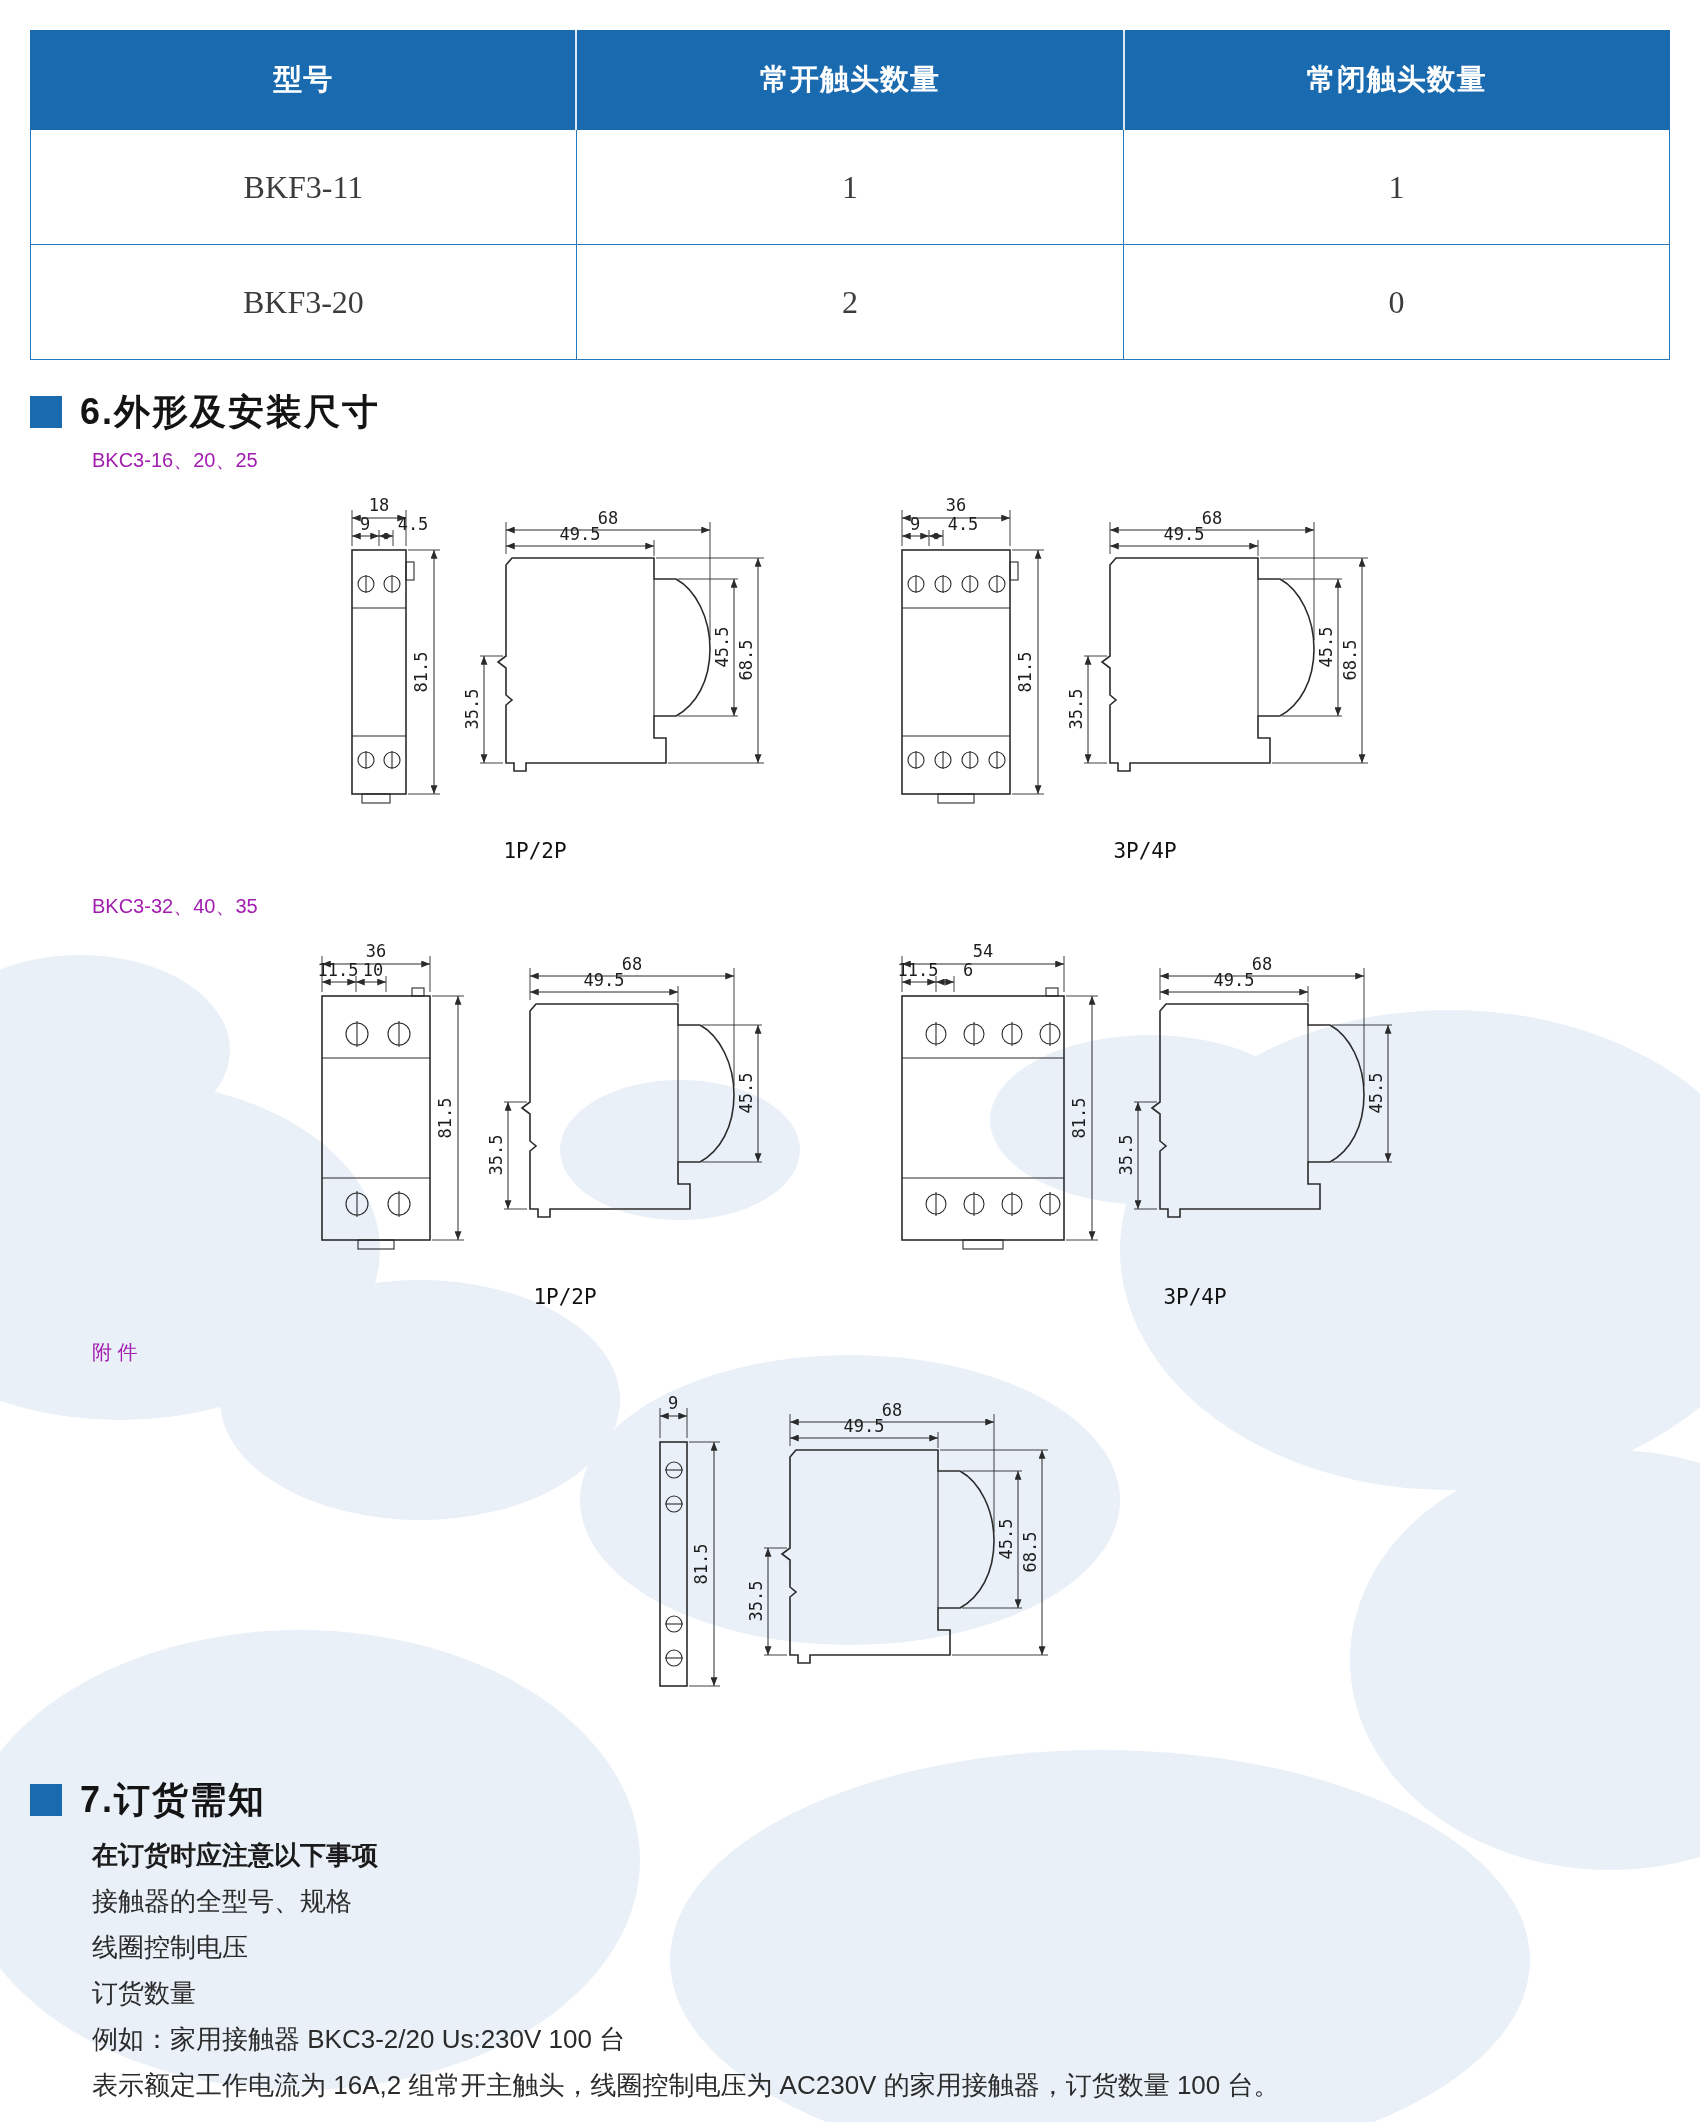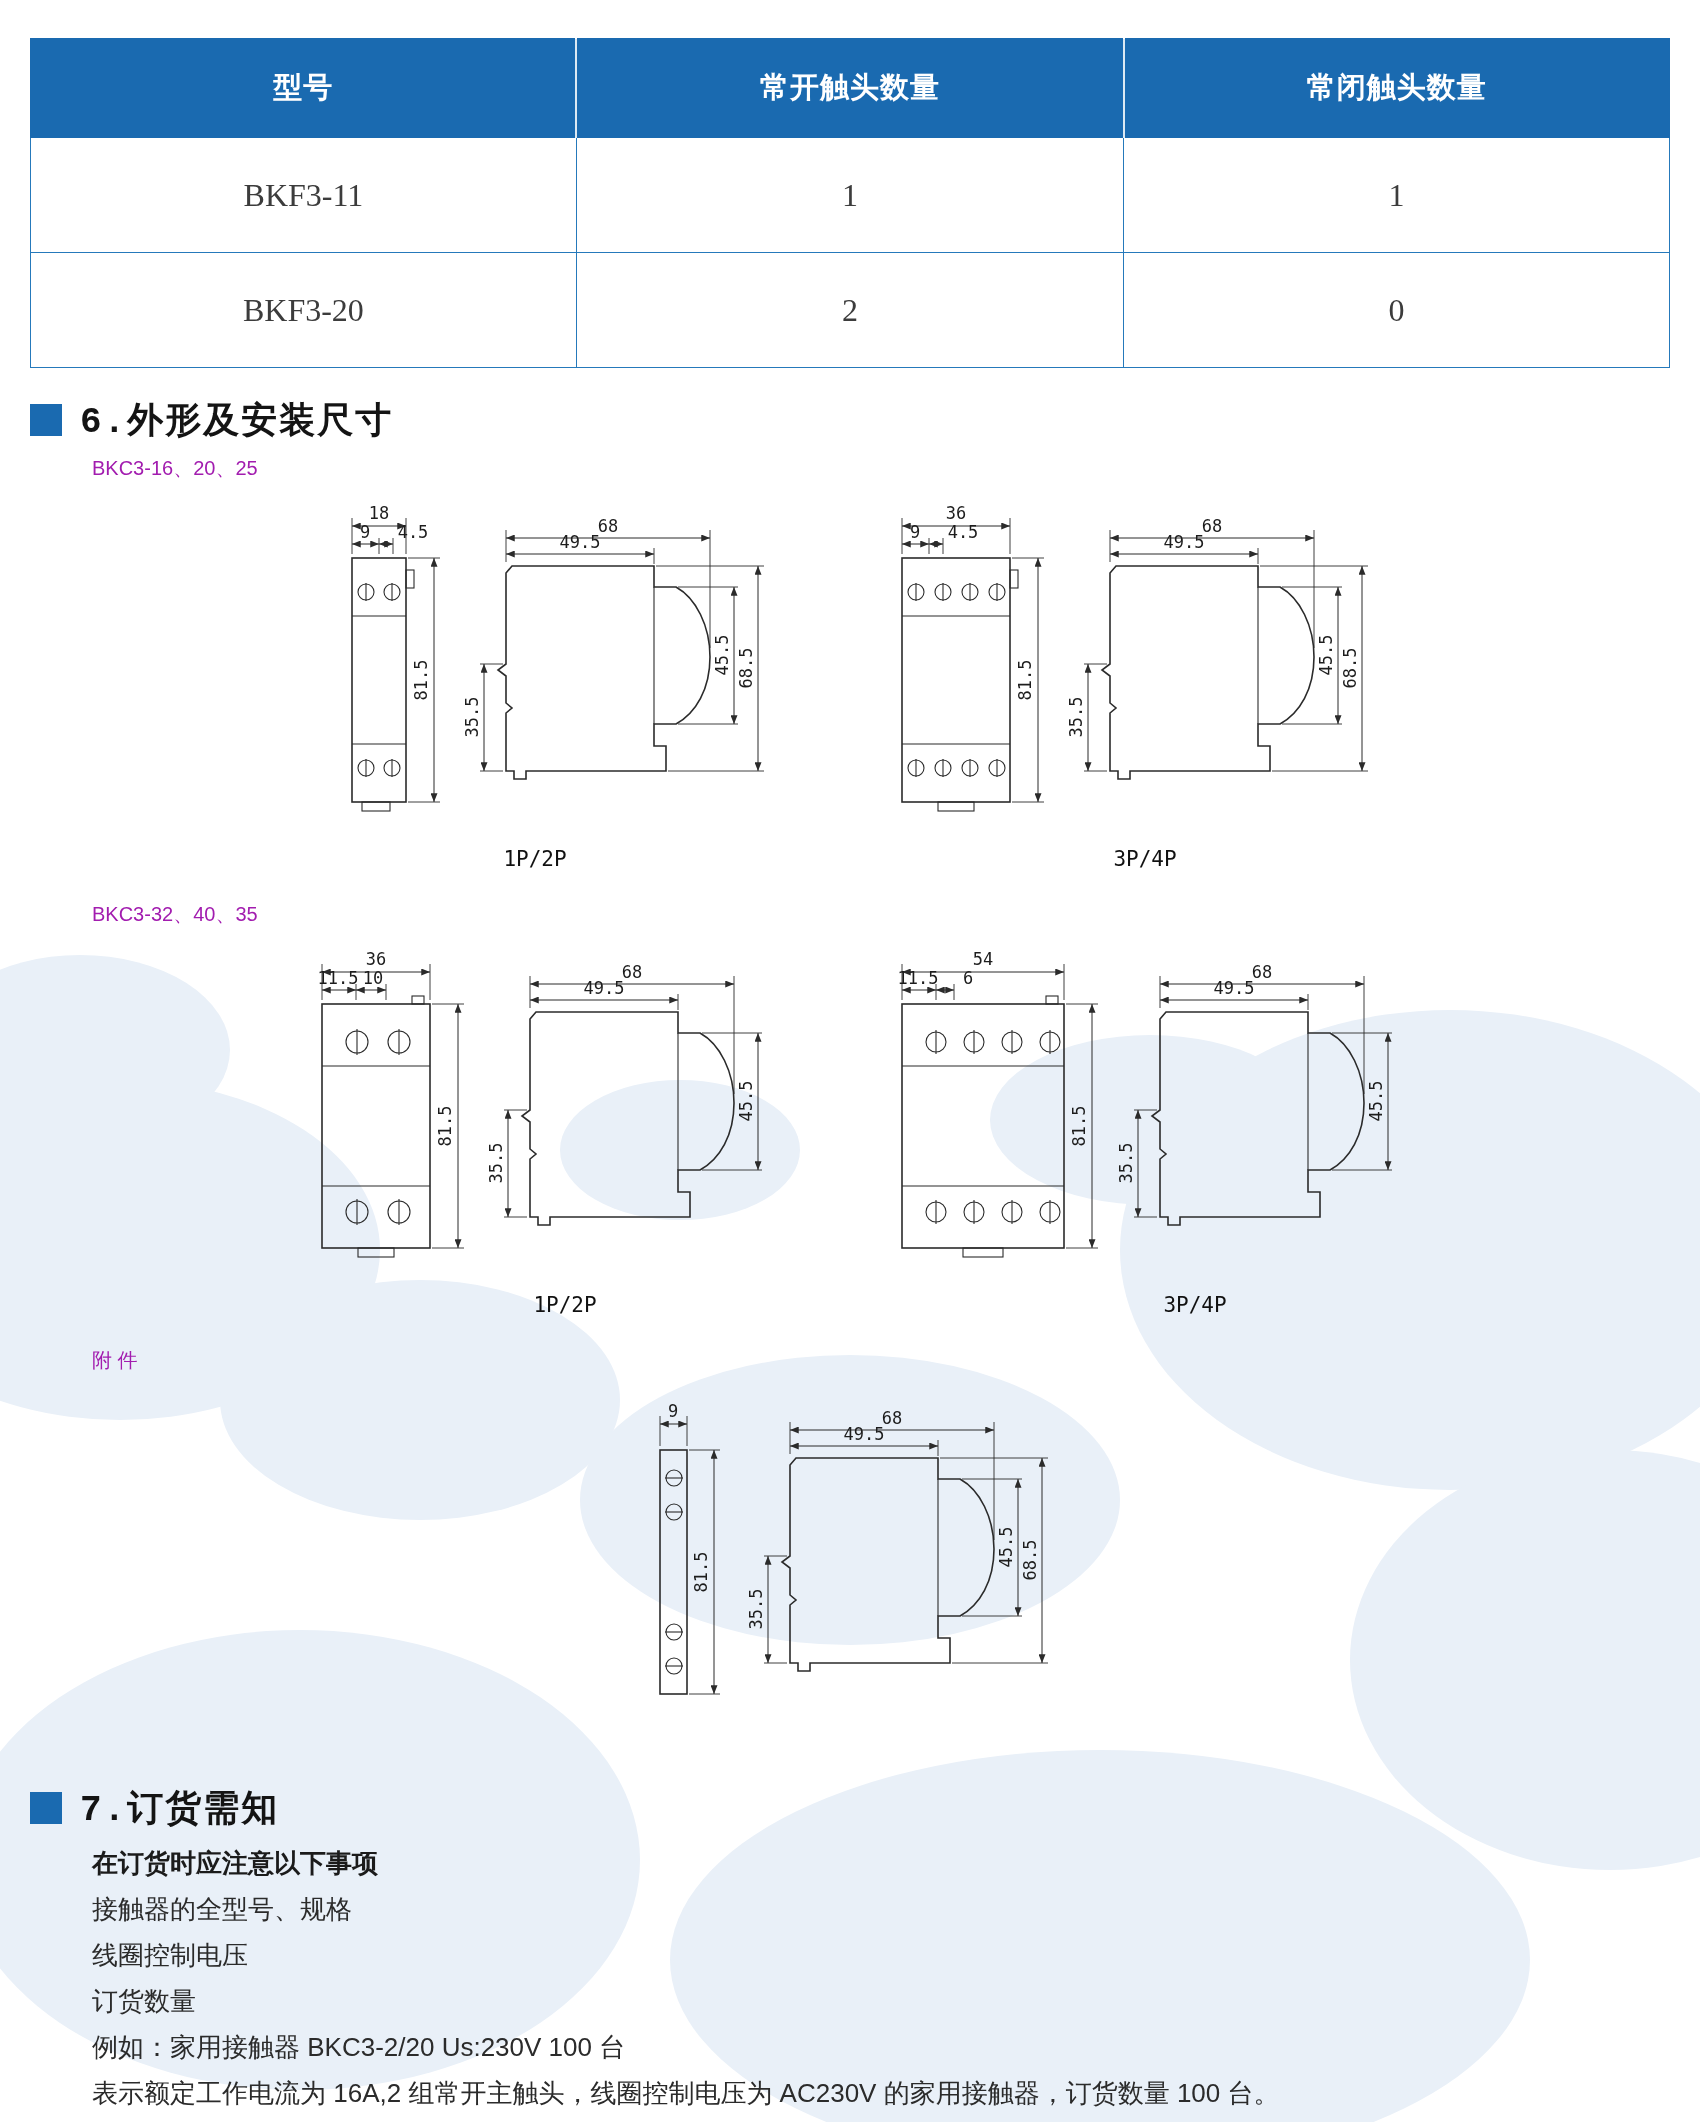--- a/index.html
+++ b/index.html
@@ -1,32 +1,32 @@
 <!DOCTYPE html>
 <html><head>
 <meta charset="utf-8">
 <style>
   html,body{margin:0;padding:0;background:#ffffff;}
   .page{position:relative;width:1700px;height:2122px;background:#ffffff;overflow:hidden;
         font-family:"Liberation Sans",sans-serif;color:#222;}
   .bg-map{position:absolute;left:0;top:0;z-index:0;}
-  .content{position:relative;z-index:1;padding:38px 30px 0 30px;}
+  .content{position:relative;z-index:1;padding:30px 30px 0 30px;}
 
   
   table.spec{width:1640px;border-collapse:collapse;background:transparent;}
   table.spec th{background:#1a6ab0;color:#ffffff;font-size:29px;font-weight:bold;
                 height:96px;border:1px solid #1a6ab0;letter-spacing:1px;}
   table.spec th + th{border-left:2px solid rgba(255,255,255,.85);}
   table.spec td{background:#ffffff;height:112px;text-align:center;font-size:32px;color:#3c3c3c;
                 font-family:"Liberation Serif",serif;border:1px solid #2579bb;}
 
   
   .section-heading{display:flex;align-items:center;gap:18px;margin:30px 0 4px 0;height:44px;}
   .bullet{width:32px;height:32px;background:#1a6ab0;flex:0 0 auto;}
-  .heading-text{font-size:36px;font-weight:bold;color:#141414;letter-spacing:2px;font-family:Liberation Mono, monospace;}
+  .heading-text{font-size:36px;font-weight:bold;color:#141414;letter-spacing:2px;}
 
   .model-label{margin:6px 0 0 62px;font-size:20px;color:#a21caf;height:40px;line-height:40px;}
 
   .fig-row{display:flex;justify-content:center;align-items:flex-start;gap:80px;margin:0;}
 
   
   .body-line{fill:none;stroke:#2b2b2b;stroke-width:1.6;}
   .thin{fill:none;stroke:#2b2b2b;stroke-width:1.1;}
   .ext{stroke:#2b2b2b;stroke-width:0.9;}
   .dim{stroke:#2b2b2b;stroke-width:1;fill:none;marker-start:url(#mS);marker-end:url(#mE);}

